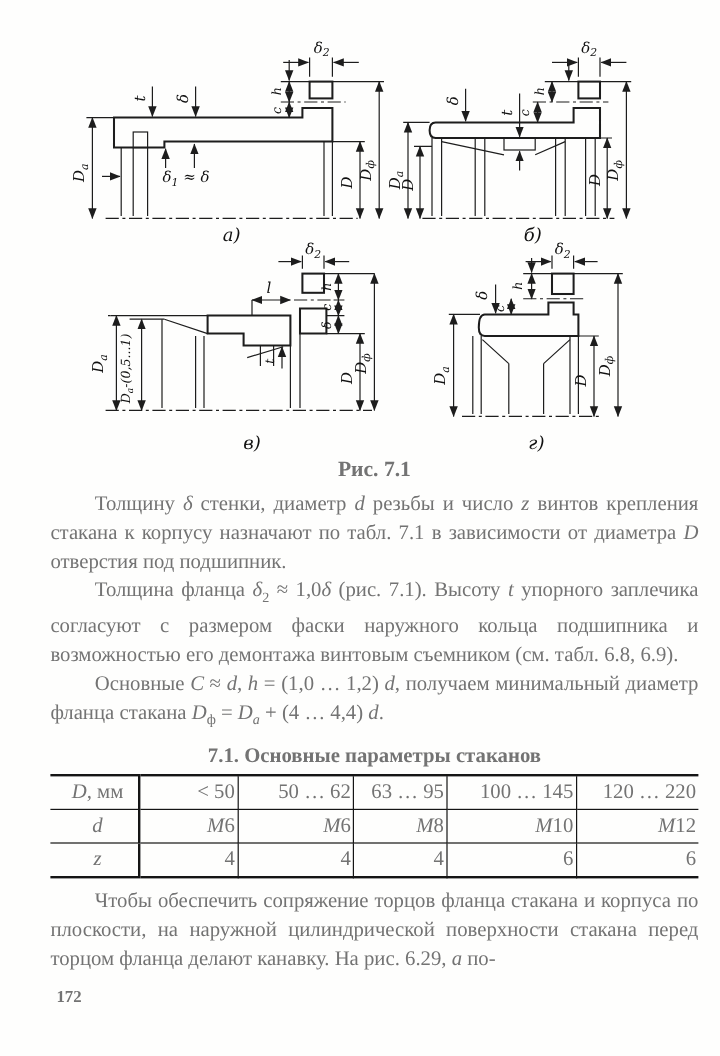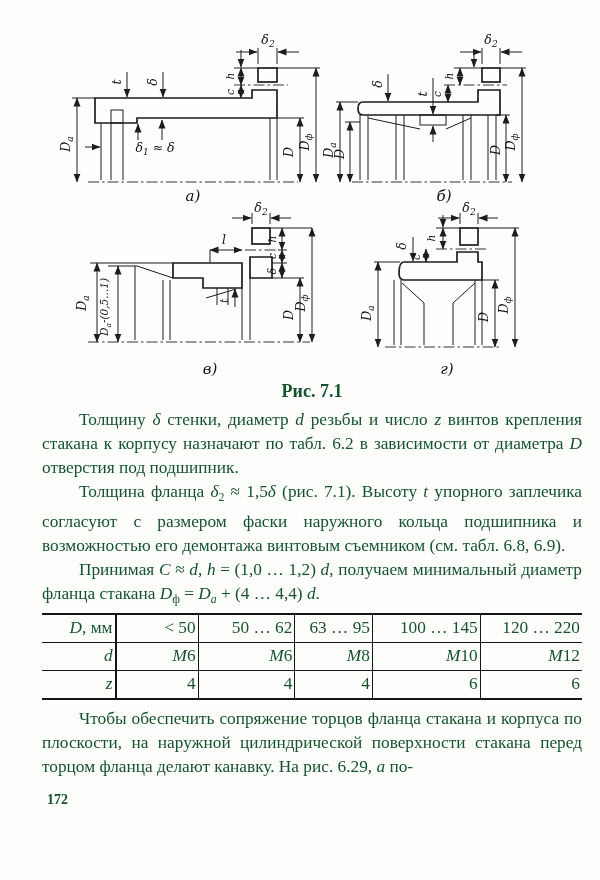--- a/index.html
+++ b/index.html
@@ -1,35 +1,35 @@
 <!DOCTYPE html>
 <html><head>
 <meta charset="utf-8">
 <style>
   html,body{margin:0;padding:0;background:#999;}
   .page{position:relative;width:600px;height:880px;margin:0 auto;background:#fefefd;
-        font-family:"Liberation Serif",serif;color:#14532d;overflow:hidden;}
+        font-family:"Liberation Serif",serif;color:#737373;overflow:hidden;}
   .panel{position:absolute;overflow:visible;}
   .panel .ln{stroke:#1d1d1d;stroke-width:1;fill:none;}
   .panel .bd{stroke:#1d1d1d;stroke-width:1.7;fill:none;}
   .panel .cl{stroke:#1d1d1d;stroke-width:.9;stroke-dasharray:11 3 2.5 3;fill:none;}
   .panel text{fill:#111;}
   .panel .dim{font:italic 12.5px "DejaVu Serif",serif;text-anchor:middle;}
   .panel .dim2{font:italic 10.5px "DejaVu Serif",serif;text-anchor:middle;}
   .panel .cap{font:italic 15px "DejaVu Serif",serif;text-anchor:middle;}
   .content{position:absolute;left:42px;top:381px;width:540px;}
   .figcap{text-align:center;font-weight:bold;font-size:18px;margin:0 0 6px 0;}
   p.body{margin:0;font-size:17.3px;line-height:24px;text-align:justify;text-indent:37px;}
   p.body sub, .tbl sub{font-size:68%;}
   .tbl-title{text-align:center;font-weight:bold;font-size:17.3px;margin:7px 0 5px 0;}
   table.tbl{border-collapse:collapse;width:100%;table-layout:fixed;
             border-top:2.6px solid #151515;border-bottom:2.6px solid #151515;}
   table.tbl td{border-bottom:1.6px solid #151515;border-right:1.4px solid #151515;
             font-size:17.3px;height:27px;text-align:right;padding:0 2px;}
-  table.tbl td:first-child{text-align:right;padding-left:8px;border-right:2.8px solid #151515;}
+  table.tbl td:first-child{text-align:center;padding-left:8px;border-right:2.8px solid #151515;}
   table.tbl td:last-child{border-right:none;}
   table.tbl tr:last-child td{border-bottom:none;}
   .para4{margin-top:7px !important;}
   .pageno{margin-top:13px;font-weight:bold;font-size:14px;padding-left:5px;}
 </style>
 </head>
 <body>
 
 <div class="page">
 
@@ -200,23 +200,24 @@
     <text class="dim2" transform="translate(105,33) rotate(-90)">h</text>
     <text class="dim2" transform="translate(90,52) rotate(-90)">c</text>
     <text class="dim" transform="translate(41,108) rotate(-90)"><tspan font-style="italic">D</tspan><tspan dy="3" font-size="72%" font-style="italic">а</tspan></text>
     <text class="dim" transform="translate(158,112) rotate(-90)">D</text>
     <text class="dim" transform="translate(178,100) rotate(-90)"><tspan font-style="italic">D</tspan><tspan dy="3" font-size="72%">ф</tspan></text>
     <text class="cap" x="117" y="169">г)</text>
   </svg>
 
   <div class="content">
     <div class="figcap">Рис. 7.1</div>
-    <p class="body"><span>Толщину </span><i>δ</i><span> стенки,  диаметр </span><i>d</i><span> резьбы и число </span><i>z</i><span> винтов  крепления стакана  к корпусу назначают по табл. 6.2 в зависимости от диаметра </span><i>D</i><span> отверстия под подшипник.</span></p>
-    <p class="body"><span>Толщина фланца </span><i>δ</i><sub>2</sub><span> ≈ 1,5</span><i>δ</i><span> (рис. 7.1). Высоту </span><i>t</i><span> упорного заплечика согласуют с размером фаски наружного кольца подшипника и  возможностью его демонтажа винтовым съемником (см. табл. 6.8, 6.9).</span></p>
-    <p class="body"><span>Принимая </span><i>C</i><span> ≈ </span><i>d</i><span>,  </span><i>h</i><span> = (1,0 … 1,2) </span><i>d</i><span>,  получаем  минимальный диаметр фланца стакана </span><i>D</i><sub>ф</sub><span> = </span><i>D</i><sub style="font-style: italic;">а</sub><span> + (4 … 4,4) </span><i>d</i><span>.</span></p>
+    <p class="body"><span>Толщину </span><i>δ</i><span> стенки,  диаметр </span><i>d</i><span> резьбы и число </span><i>z</i><span> винтов  крепления стакана  к корпусу назначают по табл. 7.1 в зависимости от диаметра </span><i>D</i><span> отверстия под подшипник.</span></p>
+    <p class="body"><span>Толщина фланца </span><i>δ</i><sub>2</sub><span> ≈ 1,0</span><i>δ</i><span> (рис. 7.1). Высоту </span><i>t</i><span> упорного заплечика согласуют с размером фаски наружного кольца подшипника и  возможностью его демонтажа винтовым съемником (см. табл. 6.8, 6.9).</span></p>
+    <p class="body"><span>Основные </span><i>C</i><span> ≈ </span><i>d</i><span>,  </span><i>h</i><span> = (1,0 … 1,2) </span><i>d</i><span>,  получаем  минимальный диаметр фланца стакана </span><i>D</i><sub>ф</sub><span> = </span><i>D</i><sub style="font-style: italic;">а</sub><span> + (4 … 4,4) </span><i>d</i><span>.</span></p>
+    <div class="tbl-title">7.1. Основные параметры стаканов</div>
     <table class="tbl">
       <colgroup>
         <col style="width:73px">
           <col style="width:82px">
           <col style="width:96px">
         <col style="width:77px">
           <col style="width:107px">
           <col style="width:101px">
       </colgroup>
       <tbody>

